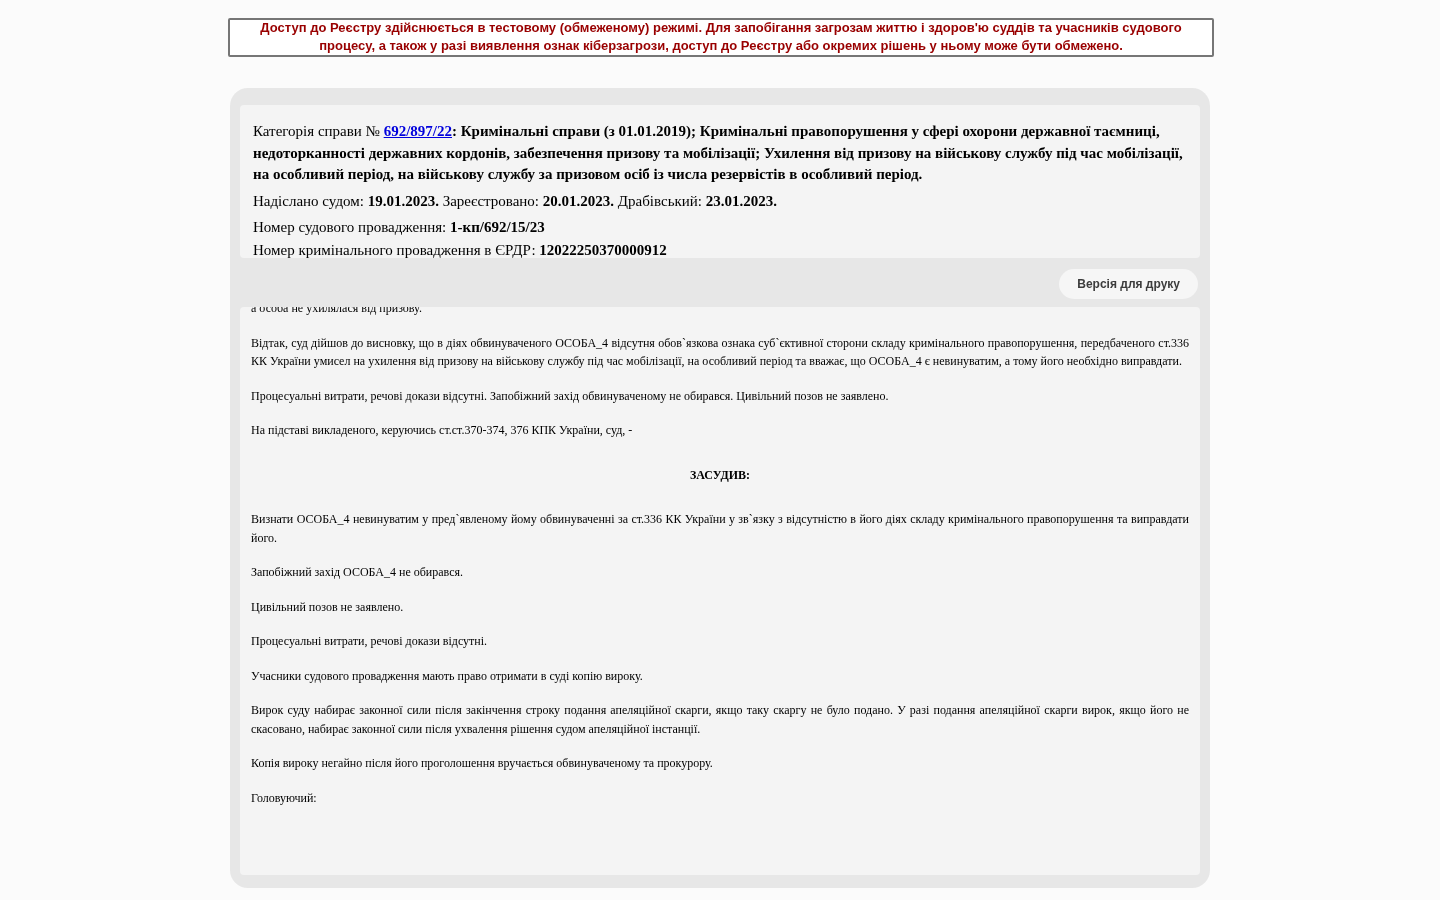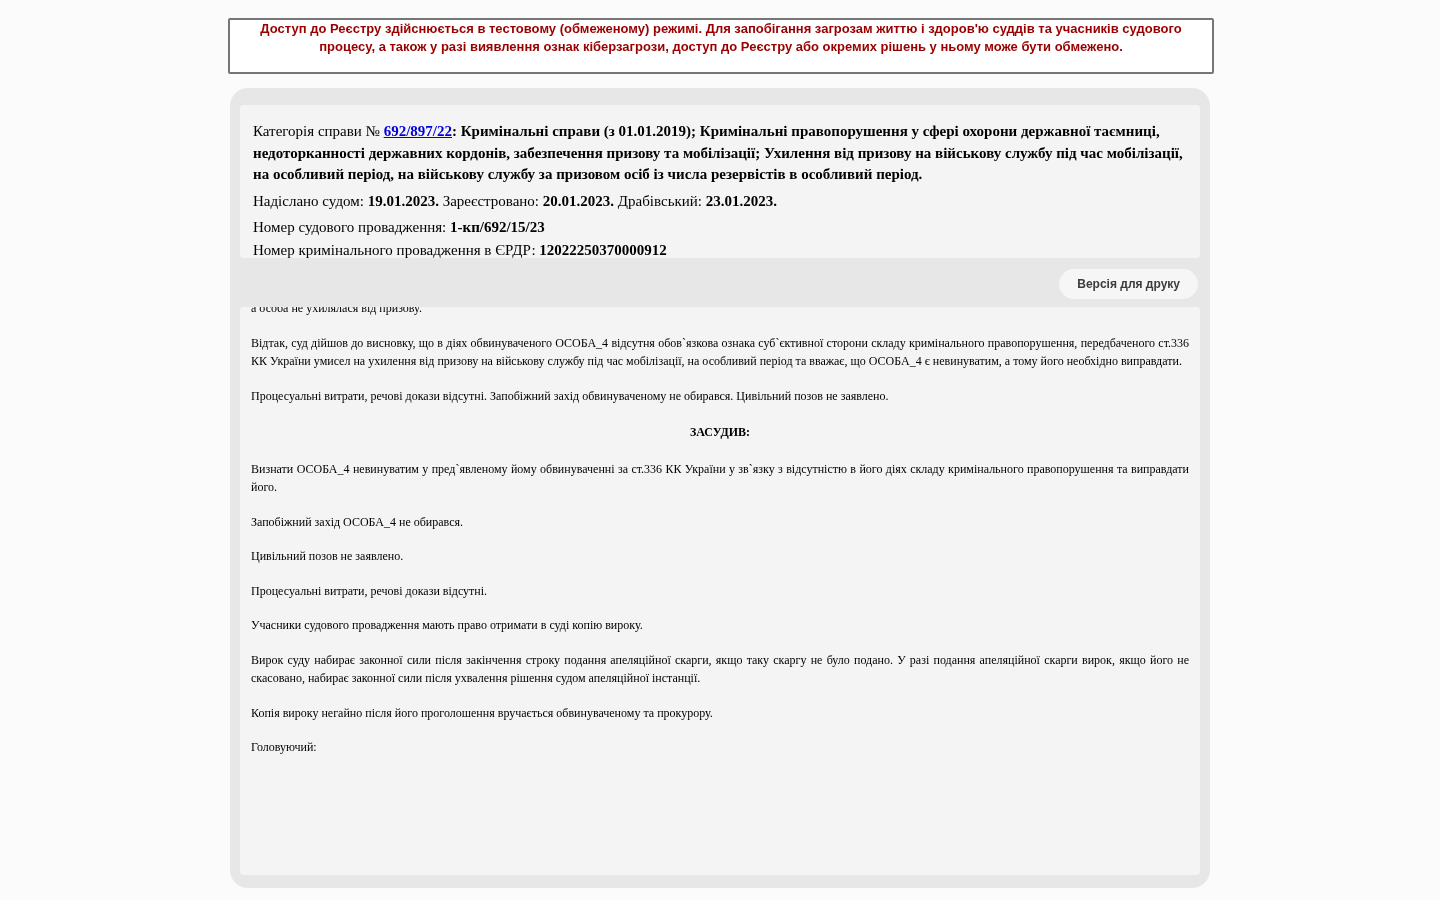--- a/index.html
+++ b/index.html
@@ -9,25 +9,25 @@
     position: relative;
     background: #fbfbfb;
     overflow: hidden;
     font-family: "Liberation Serif", "DejaVu Serif", serif;
   }
 
   
   .banner {
     position: absolute;
     left: 228px; top: 18px;
-    width: 986px; height: 56px;
+    width: 986px; height: 39px;
     background: #ffffff;
     border: 2px solid #767676;
     border-radius: 2px;
-    display: flex; align-items: flex-start; justify-content: center;
+    display: flex; align-items: flex-end; justify-content: center;
   }
   .banner-text {
     font-family: "Liberation Sans", sans-serif;
     font-weight: bold;
     font-size: 13px;
     line-height: 18px;
     color: #990000;
     text-align: center;
     padding: 0 28px;
   }
@@ -97,21 +97,21 @@
     margin: 16px 0;
     font-size: 12px;
     line-height: 18.5px;
     color: #000;
     text-align: justify;
   }
   .doc-panel p.clipped { margin-top: -8px; }
   .doc-panel p.heading {
     text-align: center;
     font-weight: bold;
-    margin: 18px 0;
+    margin: 26px 0;
   }
 </style>
 </head>
 <body>
 
 <div class="banner">
   <div class="banner-text">Доступ до Реєстру здійснюється в тестовому (обмеженому) режимі. Для запобігання загрозам життю і здоров'ю суддів та учасників судового процесу, а також у разі виявлення ознак кіберзагрози, доступ до Реєстру або окремих рішень у ньому може бути обмежено.</div>
 </div>
 
 <div class="outer-panel">
@@ -125,20 +125,21 @@
 
     <p class="num-line"><span>Номер кримінального провадження в ЄРДР:</span> <b>12022250370000912</b></p>
   </div>
 
   <button class="print-button">Версія для друку</button>
 
   <div class="doc-panel" id="doc-panel">
       <p class="clipped">а особа не ухилялася від призову.</p>
       <p>Відтак, суд дійшов до висновку, що в діях обвинуваченого ОСОБА_4 відсутня обов`язкова ознака суб`єктивної сторони складу кримінального правопорушення, передбаченого ст.336 КК України умисел на ухилення від призову на військову службу під час мобілізації, на особливий період та вважає, що ОСОБА_4 є невинуватим, а тому його необхідно виправдати.</p>
       <p>Процесуальні витрати, речові докази відсутні. Запобіжний захід обвинуваченому не обирався. Цивільний позов не заявлено.</p>
+      <p>На підставі викладеного, керуючись ст.ст.370-374, 376 КПК України, суд, -</p>
       <p class="heading">ЗАСУДИВ:</p>
       <p>Визнати ОСОБА_4 невинуватим у пред`явленому йому обвинуваченні за ст.336 КК України у зв`язку з відсутністю в його діях складу кримінального правопорушення та виправдати його.</p>
       <p>Запобіжний захід ОСОБА_4 не обирався.</p>
       <p>Цивільний позов не заявлено.</p>
       <p>Процесуальні витрати, речові докази відсутні.</p>
       <p>Учасники судового провадження мають право отримати в суді копію вироку.</p>
       <p>Вирок суду набирає законної сили після закінчення строку подання апеляційної скарги, якщо таку скаргу не було подано. У разі подання апеляційної скарги вирок, якщо його не скасовано, набирає законної сили після ухвалення рішення судом апеляційної інстанції.</p>
       <p>Копія вироку негайно після його проголошення вручається обвинуваченому та прокурору.</p>
       <p>Головуючий:</p>
     </div>

